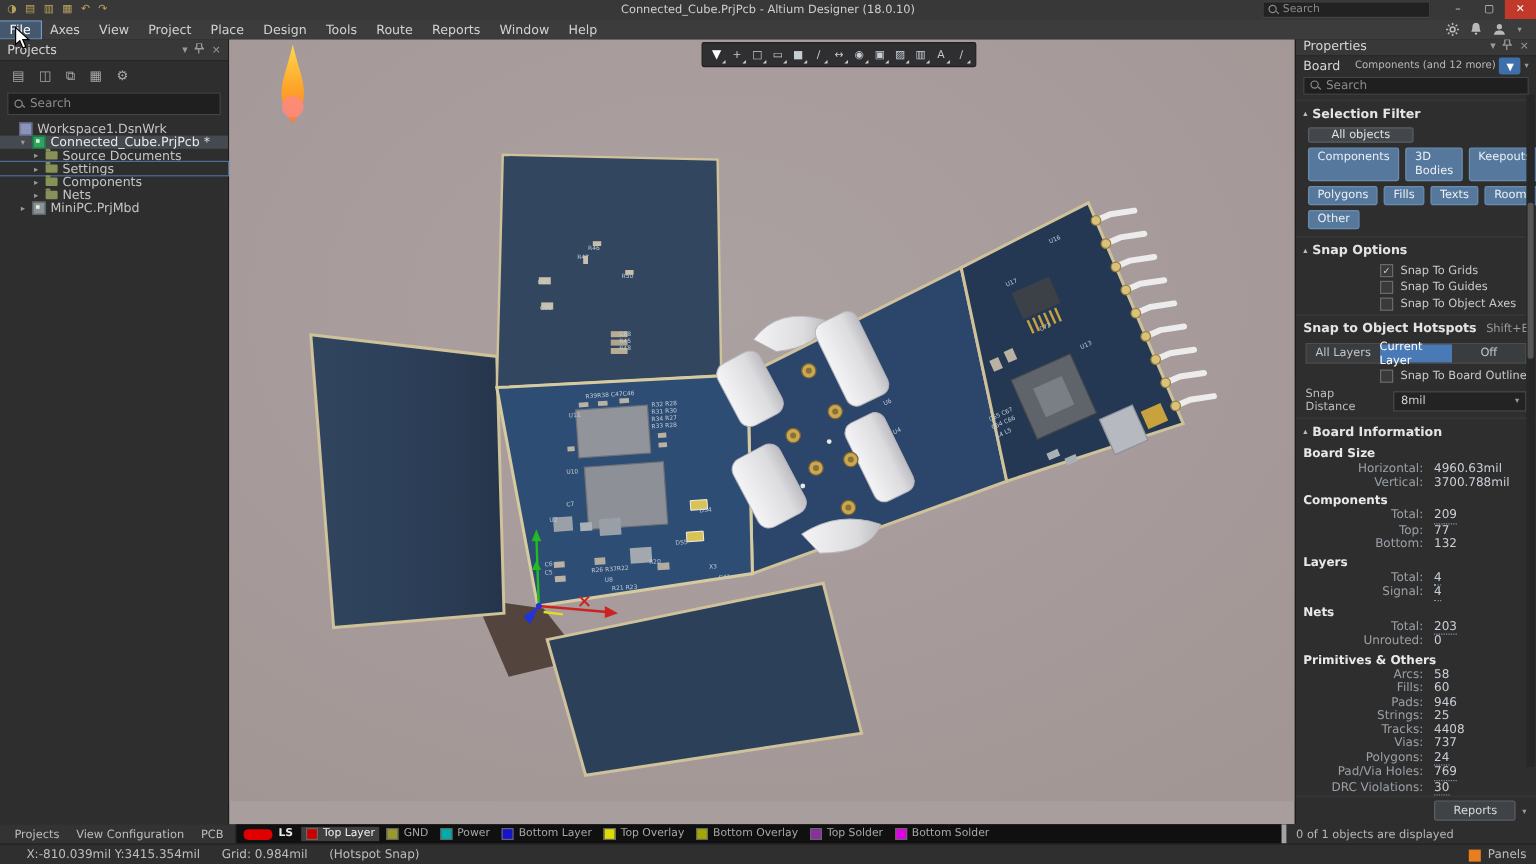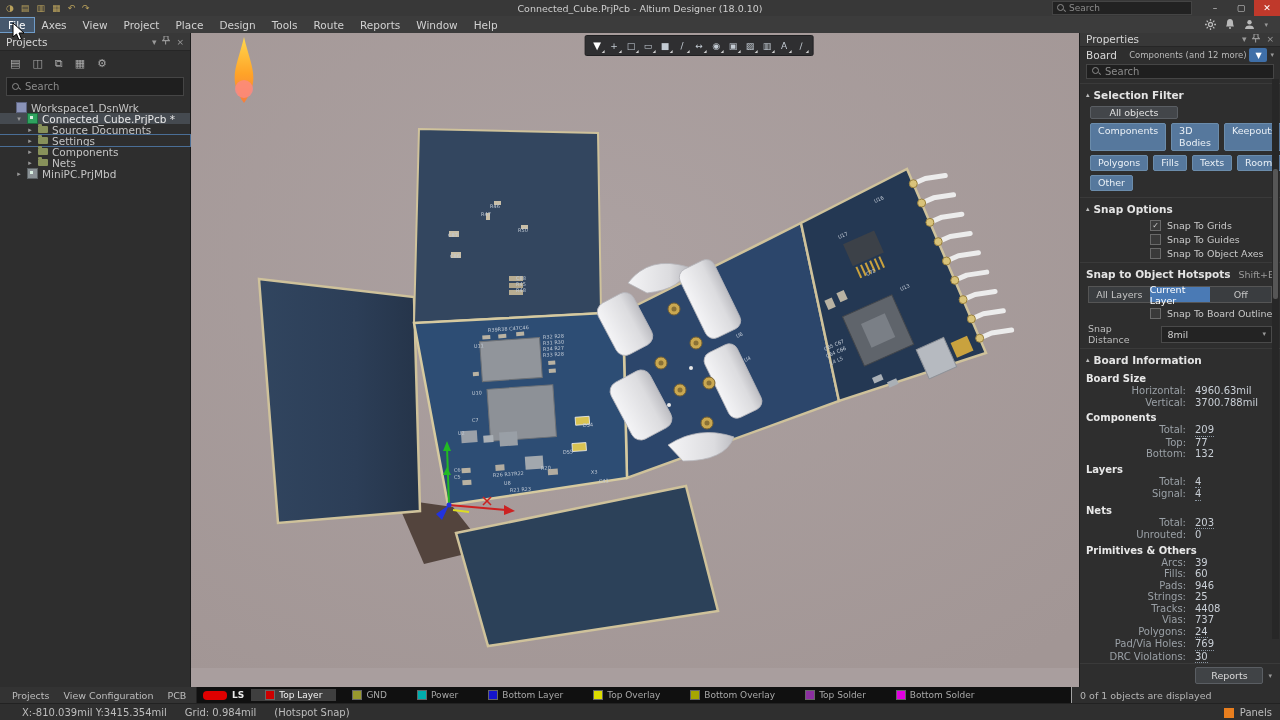--- a/index.html
+++ b/index.html
@@ -102,25 +102,25 @@
                display:flex;align-items:center;justify-content:center;border-radius:2px}
   .pp-scroll{position:absolute;right:1px;top:46px;width:7px;height:560px;background:#272727}
   .pp-thumb{position:absolute;left:1px;top:90px;width:5px;height:130px;background:#565656;border-radius:2px}
   
   .bottombar{position:absolute;left:0;top:687px;width:1280px;height:16px;display:flex;background:#333}
   .bb-left{width:190px;display:flex;align-items:center;gap:2px;padding-left:6px;border-right:1px solid #222}
   .ptab{padding:0 6px;font-size:9.5px;color:#bdbdbd}
   .layerstrip{flex:1;background:#101010;display:flex;align-items:center;gap:2px;padding-left:6px;overflow:hidden}
   .ls-pill{width:24px;height:9px;background:#e00000;border-radius:4px}
   .ls-lab{color:#e8e8e8;font-size:9px;font-weight:bold;padding:0 5px 0 3px}
-  .ltab{display:flex;align-items:flex-end;gap:4px;padding:1px 14px;font-size:9px;color:#a8a8a8}
+  .ltab{display:flex;align-items:flex-end;gap:4px;padding:1px 4px;font-size:9px;color:#a8a8a8}
   .ltab.active{background:#3f3f3f;color:#f2f2f2}
   .lsw{width:8px;height:8px;border:1px solid #666}
   .bb-right{width:200px;display:flex;align-items:center;padding-left:8px;background:#2e2e2e;
-            border-left:1px solid #a3a3a3;font-size:9.5px;color:#b5b5b5}
+            border-left:4px solid #a3a3a3;font-size:9.5px;color:#b5b5b5}
   .statusbar{position:absolute;left:0;top:703px;width:1280px;height:17px;background:#2f2f2f;display:flex;
              align-items:center;border-top:1px solid #222;font-size:10px;color:#bdbdbd}
   .sb-left{display:flex;gap:18px;padding-left:22px}
   .sb-right{margin-left:auto;display:flex;align-items:center;gap:6px;padding-right:8px}
   .orange-sq{width:10px;height:10px;background:#e87e1e}
   
   .cursor{position:absolute;left:12px;top:22px;z-index:99;pointer-events:none}
 </style>
 </head>
 <body>
@@ -619,21 +619,21 @@
       <span class="lab">Total:</span>
       <span class="val link">203</span>
         </div>
         <div class="inforow">
       <span class="lab">Unrouted:</span>
       <span class="val">0</span>
         </div>
         <div class="grp-h">Primitives &amp; Others</div>
         <div class="inforow">
       <span class="lab">Arcs:</span>
-      <span class="val">39</span>
+      <span class="val">58</span>
         </div>
         <div class="inforow">
       <span class="lab">Fills:</span>
       <span class="val">60</span>
         </div>
         <div class="inforow">
       <span class="lab">Pads:</span>
       <span class="val">946</span>
         </div>
         <div class="inforow">

